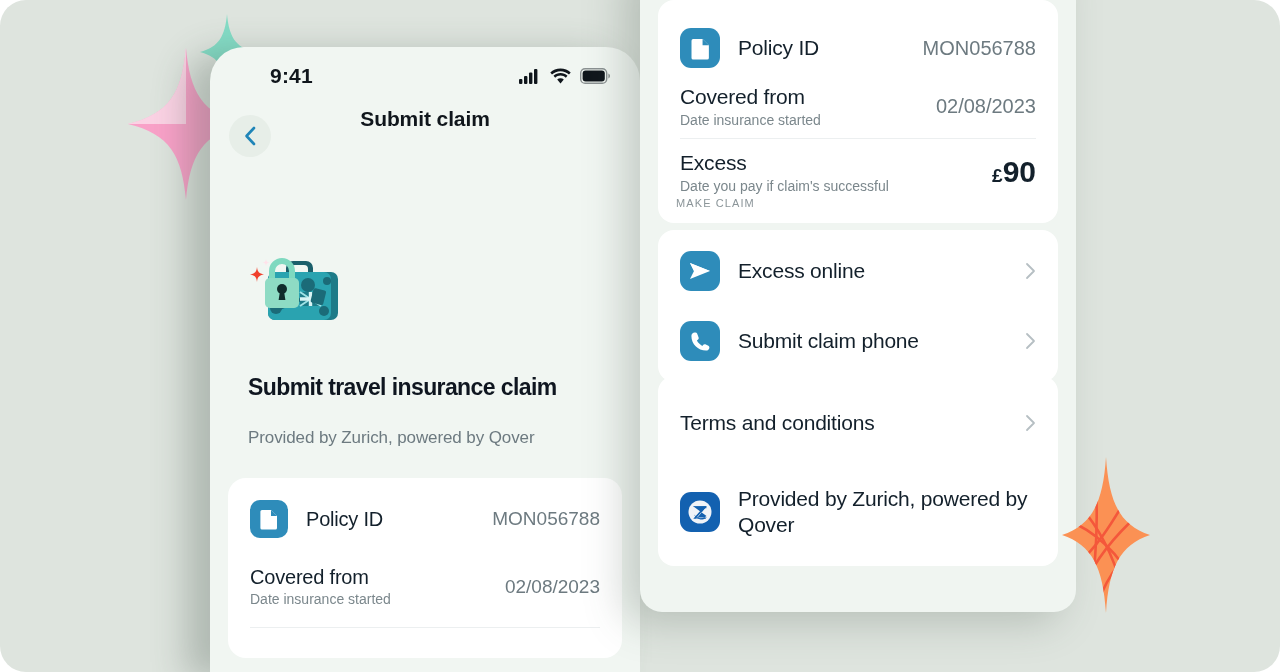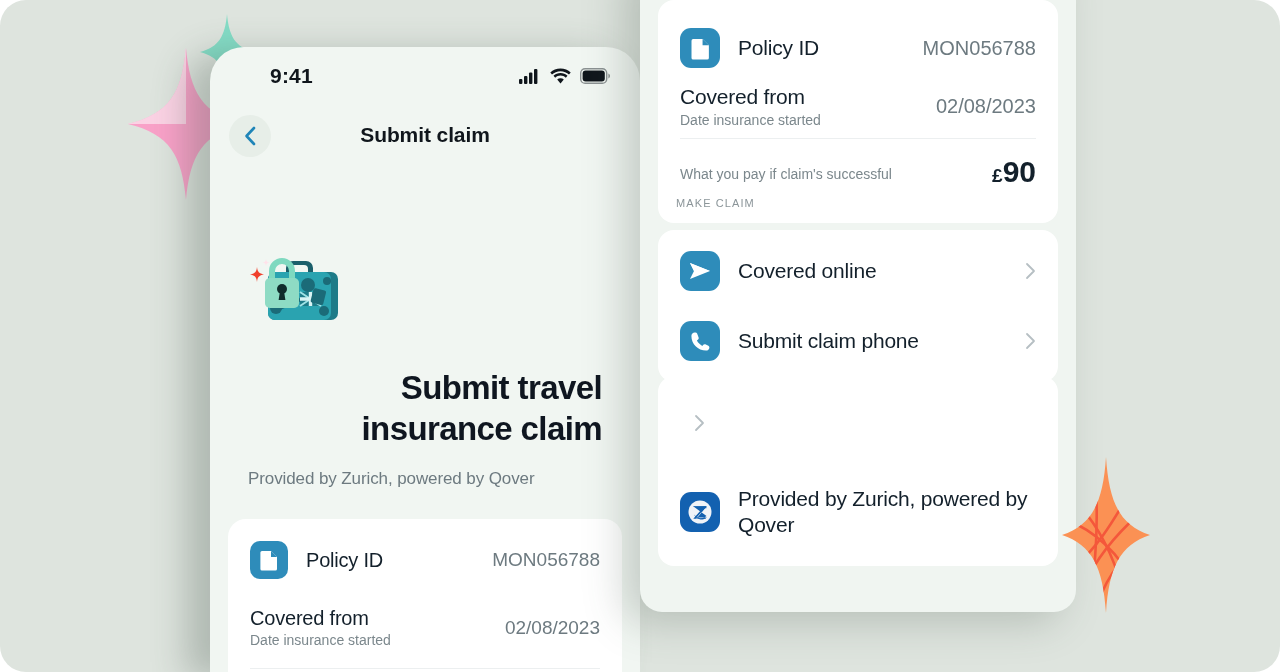--- a/index.html
+++ b/index.html
@@ -62,41 +62,40 @@
     position: absolute;
     left: 19px; top: 10px;
     width: 42px; height: 42px;
     border-radius: 50%;
     background: #e7eee8;
     display: flex; align-items: center; justify-content: center;
     cursor: pointer;
   }
   #phone-title {
     position: absolute;
-    left: 0; top: 18px;
+    left: 0; top: 2px;
     width: 430px;
     text-align: center;
     font-size: 21px;
     font-weight: bold;
     color: #10161c;
     letter-spacing: -0.1px;
   }
 
   #phone-body { position: absolute; left: 0; top: 130px; width: 430px; }
 
   #luggage { margin: 68px 0 0 38px; }
 
   #phone-heading {
     margin: 36px 38px 0 38px;
-    font-size: 33px;
+    font-size: 23px;
     line-height: 41px;
     font-weight: bold;
     color: #0f1620;
     letter-spacing: -0.6px;
-    text-align: right;
   }
   #phone-subheading {
     margin: 20px 38px 0 38px;
     font-size: 17px;
     color: #6d7a80;
     letter-spacing: -0.1px;
   }
 
   #phone-card {
     margin: 30px 18px 0 18px;
@@ -361,39 +360,40 @@
           <div class="row-title">Covered from</div>
           <div class="row-sub">Date insurance started</div>
         </span>
         <span class="row-value">02/08/2023</span>
       </div>
 
       <div class="divider"></div>
 
       <div class="row" style="min-height:66px;">
         <span class="row-label-wrap">
-          <div class="row-sub">What you pay if claim's successful</div>
+          <div class="row-title">Excess</div>
+          <div class="row-sub">Date you pay if claim's successful</div>
         </span>
         <span class="row-value-strong"><span class="cur">£</span><span>90</span></span>
       </div>
 
     </div>
 
     <div class="section-label">MAKE CLAIM</div>
 
     <div class="card" id="card-actions">
 
       <div class="row">
         <span class="app-icon">
           <svg width="22" height="20" viewBox="0 0 22 20">
             <path d="M1 2 L21 10 L1 18 L5 10 Z" fill="#ffffff"></path>
             <path d="M1 2 L21 10 L5 10 Z" fill="#ffffff"></path>
           </svg>
         </span>
-        <span class="action-label">Covered online</span>
+        <span class="action-label">Excess online</span>
         <svg class="chev" width="11" height="18" viewBox="0 0 11 18">
           <path d="M2 2 L9 9 L2 16" fill="none" stroke="#b6bfc3" stroke-width="1.8" stroke-linecap="round" stroke-linejoin="round"></path>
         </svg>
       </div>
 
       <div class="row">
         <span class="app-icon">
           <svg width="21" height="21" viewBox="0 0 21 21">
             <path d="M4.6 1.6 C3 1.6 1.4 3.2 1.4 5 c0 8 6.6 14.6 14.6 14.6 1.8 0 3.4-1.6 3.4-3.2 0-.7-.4-1.3-1-1.6l-3.1-1.5c-.7-.3-1.5-.1-2 .5l-1 1.2c-2.3-1.2-4.2-3.1-5.4-5.4l1.2-1c.6-.5.8-1.3.5-2L7.1 2.5c-.3-.6-.9-.9-1.6-.9z" fill="#ffffff"></path>
           </svg>
@@ -402,20 +402,21 @@
         <svg class="chev" width="11" height="18" viewBox="0 0 11 18">
           <path d="M2 2 L9 9 L2 16" fill="none" stroke="#b6bfc3" stroke-width="1.8" stroke-linecap="round" stroke-linejoin="round"></path>
         </svg>
       </div>
 
     </div>
 
     <div class="card" id="card-terms">
 
       <div class="row" style="min-height:82px;">
+        <span class="action-label">Terms and conditions</span>
         <svg class="chev" width="11" height="18" viewBox="0 0 11 18">
           <path d="M2 2 L9 9 L2 16" fill="none" stroke="#b6bfc3" stroke-width="1.8" stroke-linecap="round" stroke-linejoin="round"></path>
         </svg>
       </div>
 
       <div class="row" style="min-height:96px;">
         <span class="app-icon zurich">
           <svg width="30" height="30" viewBox="0 0 30 30">
             <circle cx="15" cy="15" r="11.5" fill="#f0f3f7"></circle>
             <path d="M8.5 9.5 h13 l-9 11 h9.4 a8 8 0 0 1 -12.8 -3 a8 8 0 0 0 12.4 1.4" fill="#1361b0"></path>

